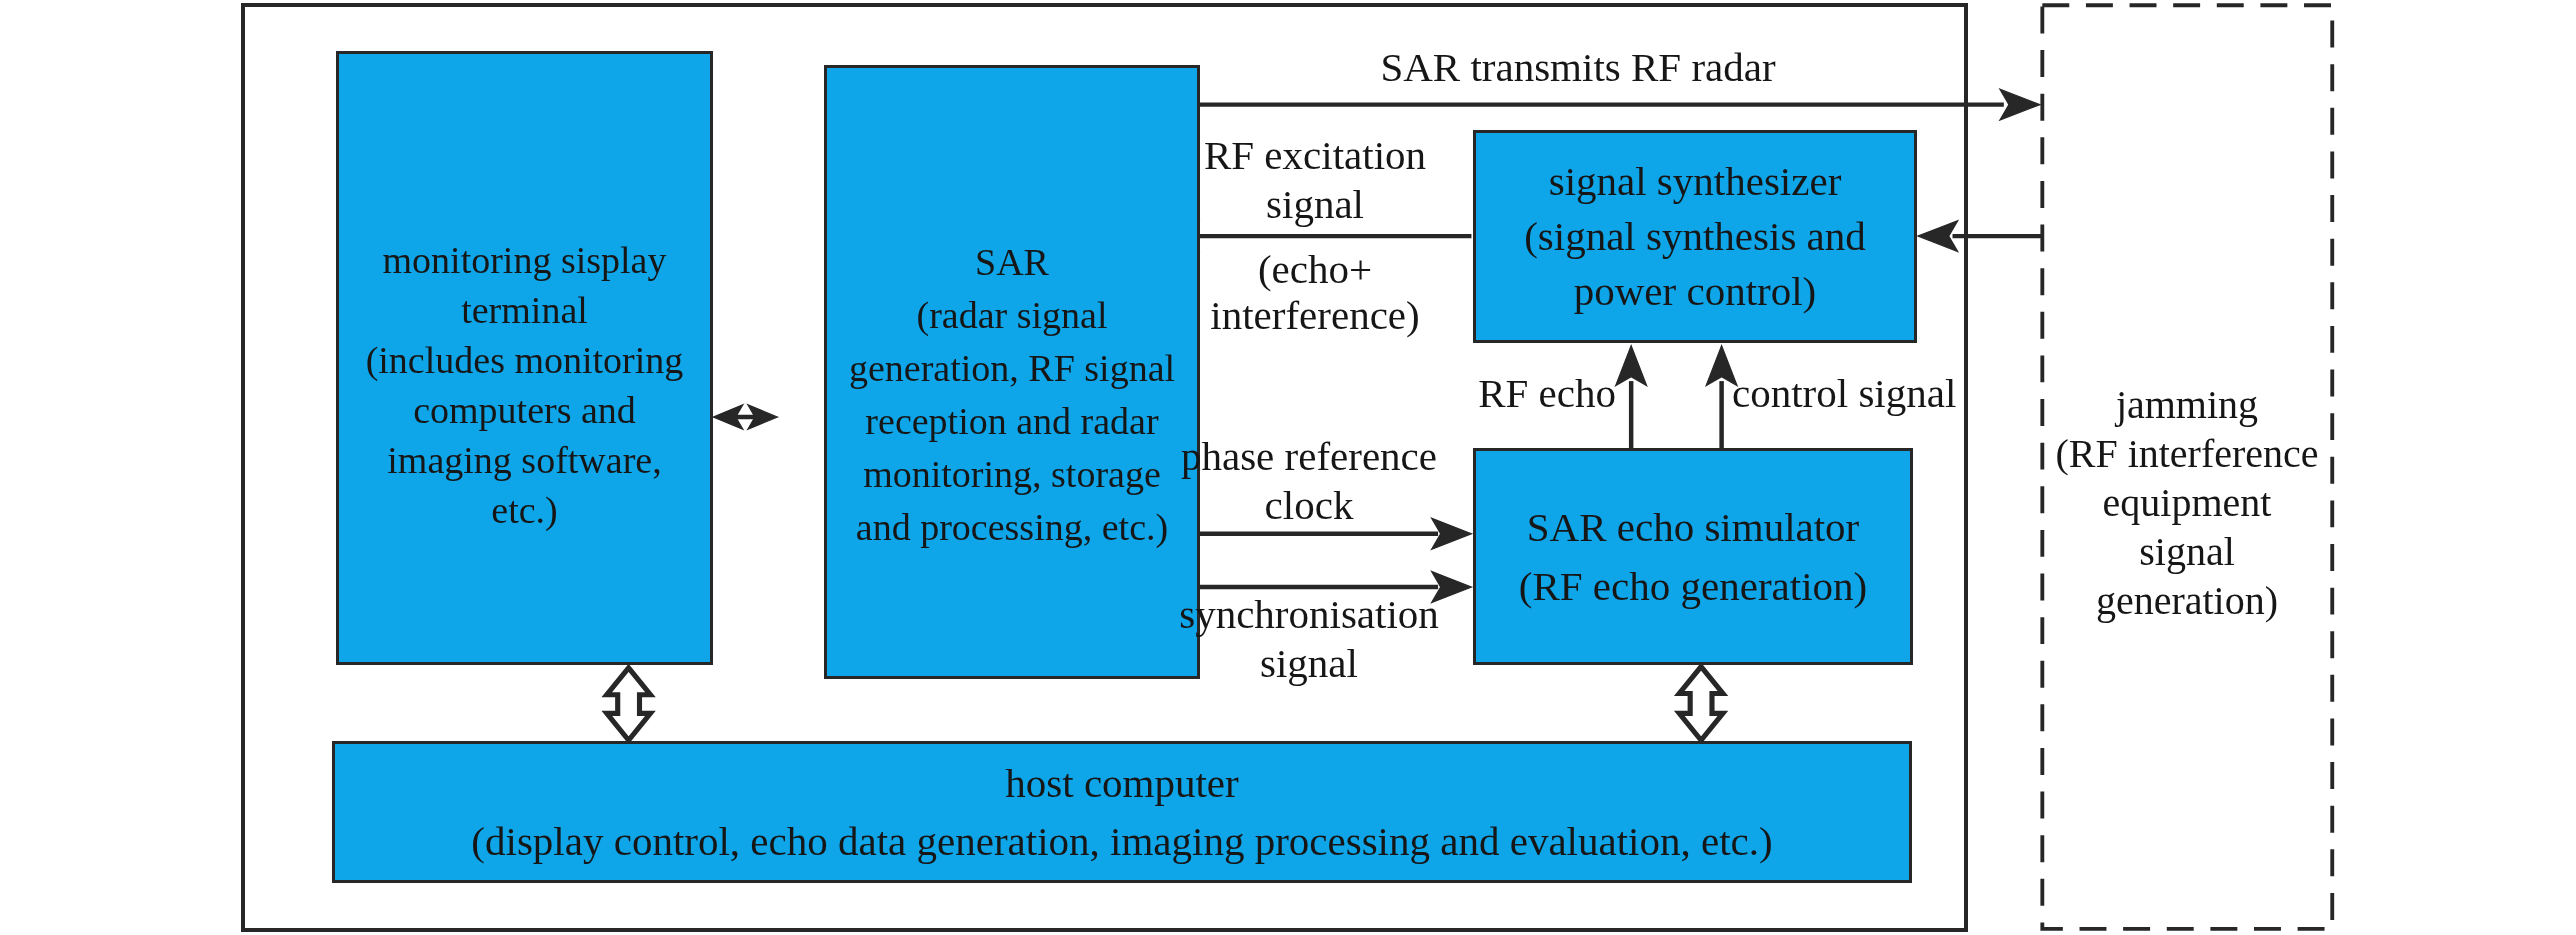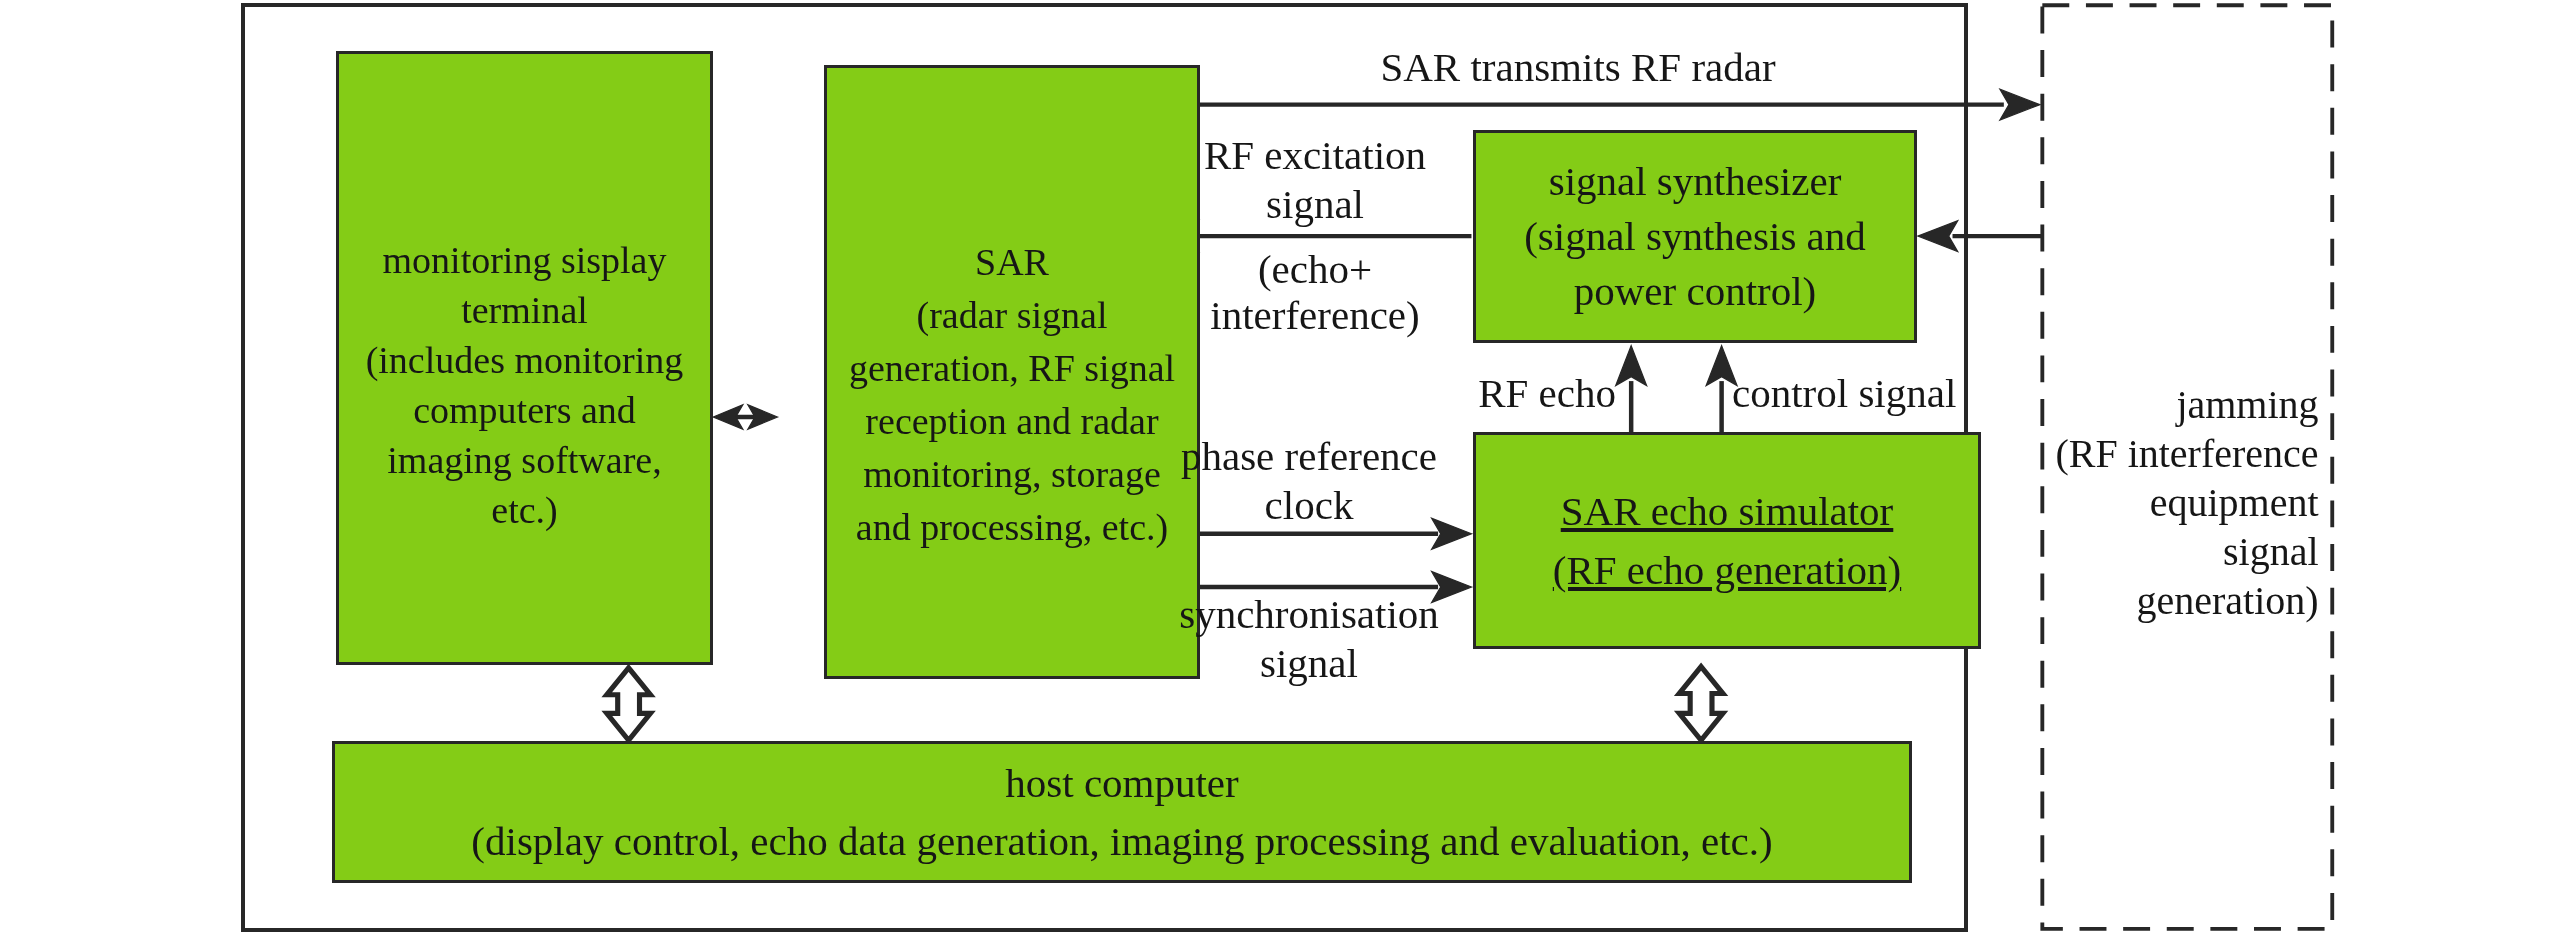--- a/index.html
+++ b/index.html
@@ -19,21 +19,21 @@
   #lines-layer {
     position: absolute;
     left: 0; top: 0;
     width: 2576px;
     height: 936px;
   }
   .bx {
     position: absolute;
     box-sizing: border-box;
     border: 3.8px solid #272727;
-    background: #84cc16;
+    background: #0ea5e9;
     display: flex;
     align-items: center;
     justify-content: center;
     text-align: center;
   }
   .bx .txt { width: 100%; }
   .bx .ln { white-space: nowrap; }
 
   #outer-box {
     left: 241px; top: 2.6px;
@@ -52,40 +52,40 @@
     width: 376px; height: 614px;
     font-size: 38px; line-height: 53px; margin-left: 46px;
   }
   #sar-box .txt { transform: translateY(23px); }
   #synthesizer-box {
     left: 1473px; top: 130px;
     width: 444px; height: 213px;
     font-size: 41px; line-height: 55px;
   }
   #simulator-box {
-    left: 1473px; top: 432px;
-    width: 508px; height: 217px;
-    font-size: 41px; line-height: 59px; text-decoration: underline;
+    left: 1473px; top: 448px;
+    width: 440px; height: 217px;
+    font-size: 41px; line-height: 59px;
   }
   #host-box {
     left: 332px; top: 741px;
     width: 1580px; height: 142px;
     font-size: 41px; line-height: 58px;
   }
   #jamming-box-text {
     position: absolute;
     left: 2042px; top: 5.1px;
     width: 290px; height: 924px;
     display: flex;
     align-items: center;
     justify-content: center;
     text-align: center;
     font-size: 40px; line-height: 49px;
   }
-  #jamming-box-text .txt { transform: translateY(35px); text-align: right; }
+  #jamming-box-text .txt { transform: translateY(35px); }
 
   .lbl {
     position: absolute;
     text-align: center;
     font-size: 41px;
     line-height: 49px;
   }
   .lbl .ln { white-space: nowrap; }
   #lbl-sar-transmits { left: 1578px; top: 43px; transform: translateX(-50%); white-space: nowrap; }
   #lbl-rf-excitation { left: 1315px; top: 131px; transform: translateX(-50%); }

